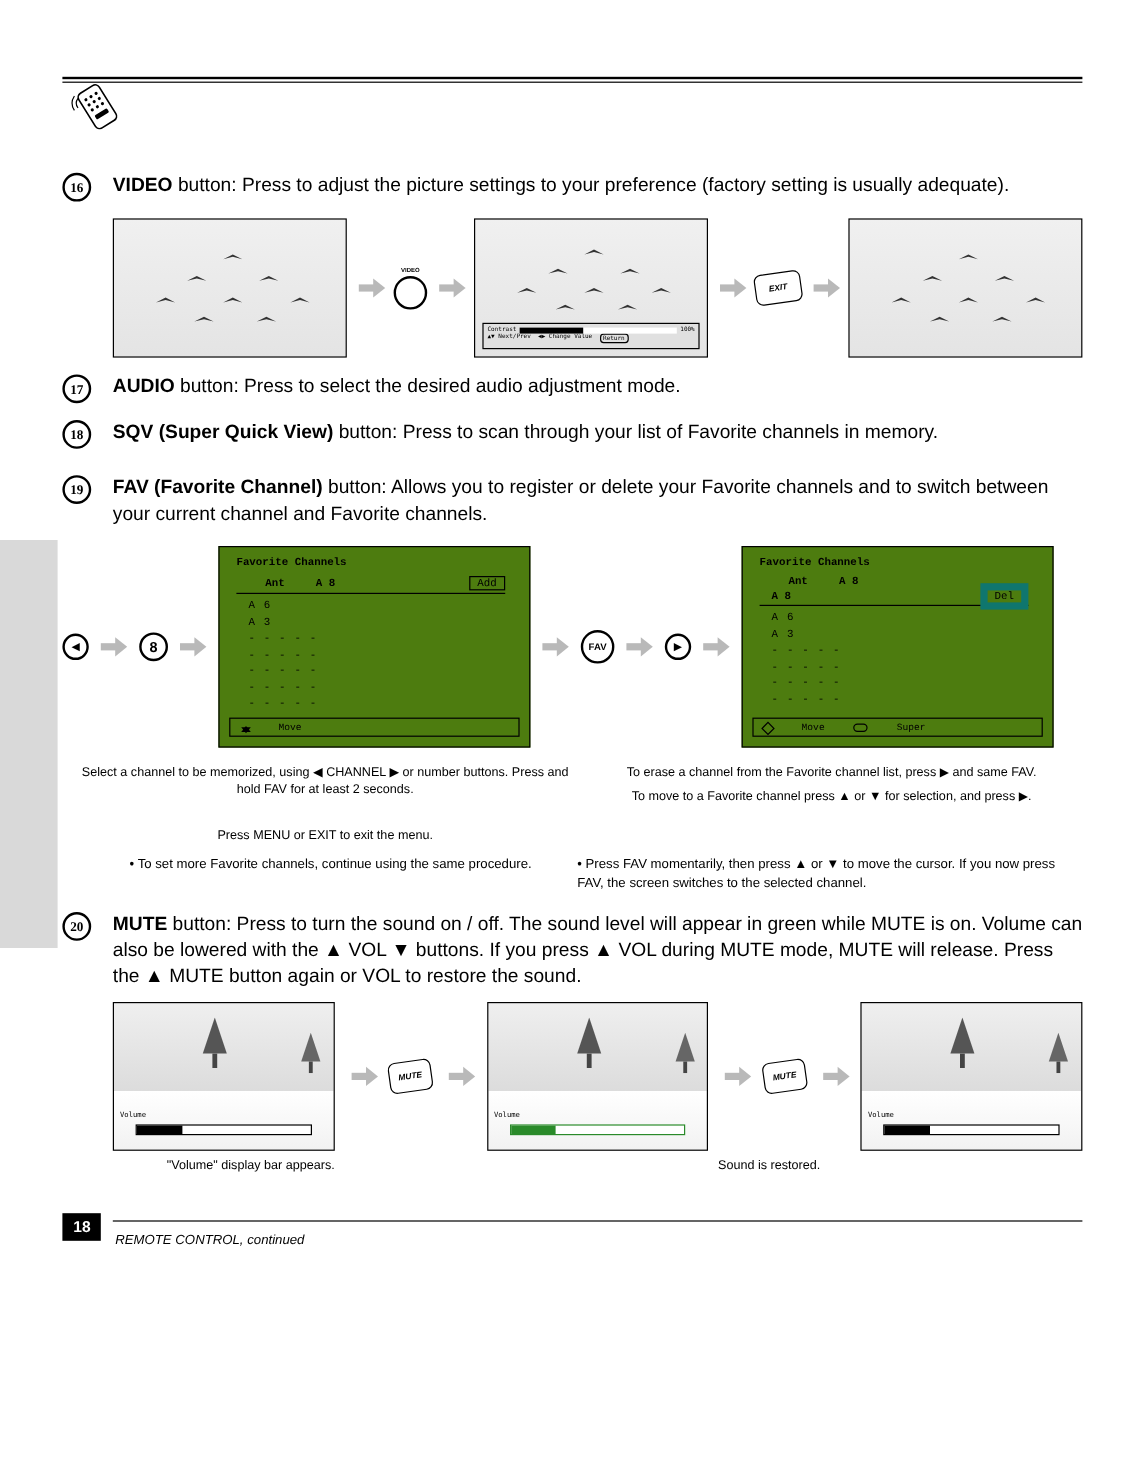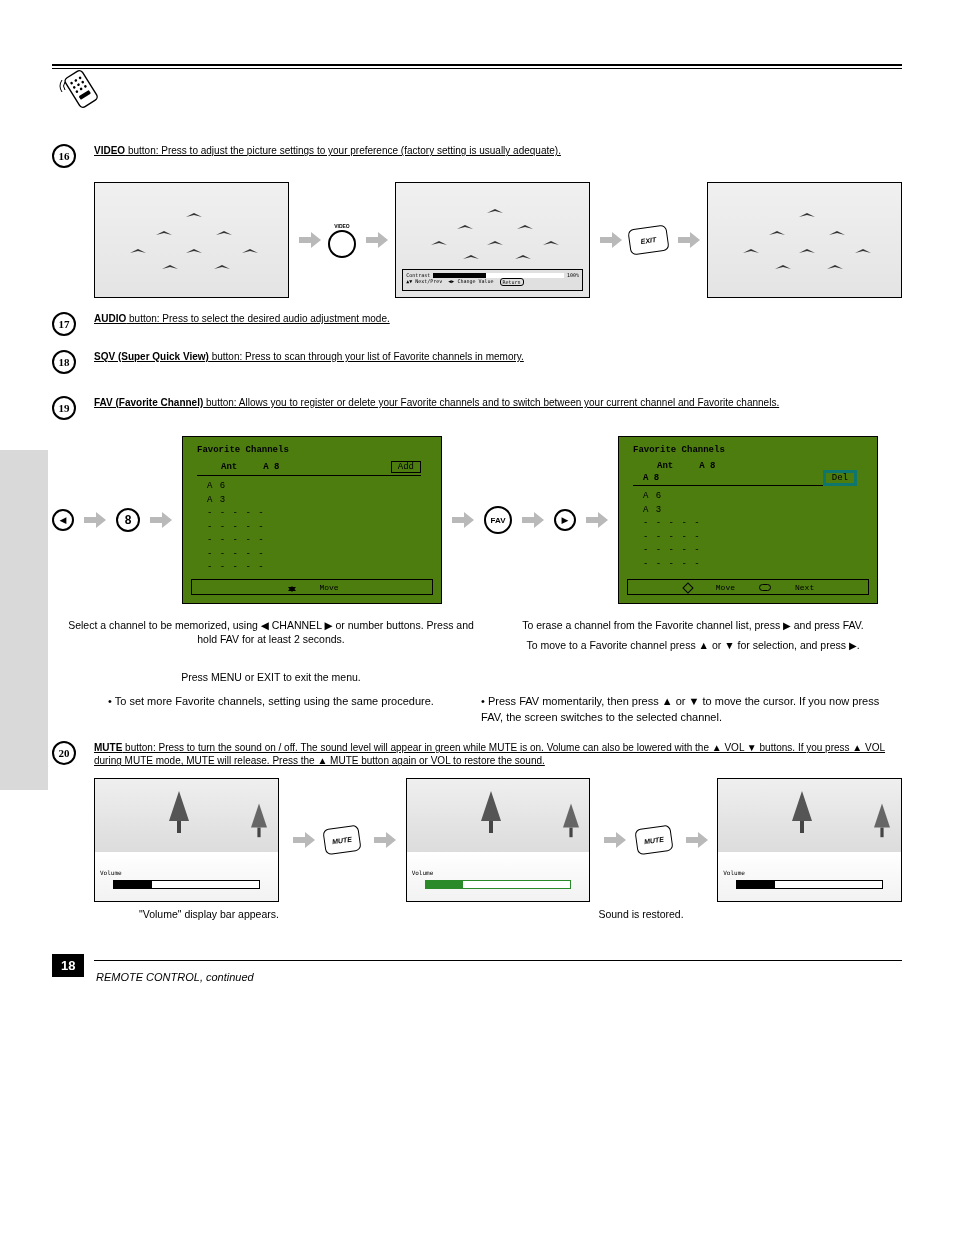--- a/index.html
+++ b/index.html
@@ -5,21 +5,21 @@
   * { margin:0; padding:0; box-sizing:border-box; }
   body { font-family:Arial,Helvetica,sans-serif; background:#fff; width:954px; height:1235px; position:relative; color:#000; }
   .page { padding:30px 52px 0 52px; }
   .header-row { position:relative; height:60px; }
   .remote-icon { position:absolute; left:4px; top:0; }
   .hr1 { border:none; border-top:2px solid #000; margin-top:34px; }
   .hr2 { border:none; border-top:0.5px solid #000; margin-top:2px; }
 
   .item { display:flex; align-items:flex-start; gap:18px; margin-top:20px; }
   .circnum { width:24px; height:24px; border:2px solid #000; border-radius:50%; display:flex; align-items:center; justify-content:center; font-size:12px; font-weight:bold; flex:0 0 auto; font-family:Georgia,serif;}
-  .item-body { flex:1; font-size:10px; line-height:1.35;text-decoration:underline; }
+  .item-body { flex:1; font-size:16px; line-height:1.35; }
   .item-body .btnname { font-weight:bold; }
 
   .illus-row { display:flex; align-items:center; justify-content:flex-start; gap:10px; margin:14px 0 6px 42px; }
   .arrow { width:22px; height:12px; position:relative; }
   .arrow::before { content:""; position:absolute; left:0; top:3px; width:14px; height:6px; background:#b9b9b9; }
   .arrow::after  { content:""; position:absolute; left:12px; top:-2px; border:8px solid transparent; border-left:10px solid #b9b9b9; }
 
   .thumb { width:222px; height:116px; border:1px solid #000; position:relative; background:linear-gradient(#f0f0f0,#e4e4e4); overflow:hidden; }
   .planes { position:absolute; width:180px; height:80px; left:20px; top:16px; }
   .plane { position:absolute; width:18px; height:9px; }
@@ -39,21 +39,21 @@
   .key-exit, .key-mute { width:44px; height:26px; border:1.5px solid #000; border-radius:6px; transform:rotate(-8deg); display:flex; align-items:center; justify-content:center; font-size:7px; font-weight:bold; font-style:italic; }
 
   .key-num { width:24px; height:24px; border:2px solid #000; border-radius:50%; display:flex; align-items:center; justify-content:center; font-weight:bold; font-size:12px; }
 
   .fav-panel { width:260px; height:168px; border:1px solid #000; background:#4d7c0f; font-family:"Courier New",monospace; font-size:9px; position:relative; }
   .fav-title{ font-weight:bold; padding:8px 0 4px 14px; }
   .fav-head{ display:flex; align-items:center; gap:26px; padding:2px 0 2px 24px; font-weight:bold; border-bottom:1px solid #000; margin:0 20px 0 14px;}
   .fav-head .right { margin-left:auto; }
   .fav-head .box { border:1px solid #000; padding:0 6px; font-weight:normal;}
   .fav-list { padding:4px 0 0 24px; line-height:1.5; letter-spacing:1px;}
-  .fav-foot { position:absolute; left:8px; right:8px; bottom:8px; border:1px solid #000; font-size:8px; padding:2px 6px; display:flex; gap:24px; align-items:center;justify-content:center;}
+  .fav-foot { position:absolute; left:8px; right:8px; bottom:8px; border:1px solid #000; font-size:8px; padding:2px 6px; display:flex; gap:24px; align-items:center;}
   .fav-foot .ic { display:inline-block; width:10px;height:10px;position:relative;}
   .fav-foot .ic::before{content:"";position:absolute;left:3px;top:0;border:4px solid transparent;border-bottom:5px solid #000;}
   .fav-foot .ic::after{content:"";position:absolute;left:3px;top:5px;border:4px solid transparent;border-top:5px solid #000;}
   .fav-foot .diamond{position:relative;width:10px;height:10px;}
   .fav-foot .diamond::before{content:"";position:absolute;left:2px;top:2px;width:6px;height:6px;border:1px solid #000;transform:rotate(45deg);}
   .fav-foot .ovl{width:12px;height:7px;border:1px solid #000;border-radius:4px;display:inline-block;}
 
   .caption { text-align:center; font-size:10.5px; line-height:1.35; margin-top:6px; }
 
   .fav-flow{display:flex;align-items:center;gap:10px;margin:16px 0 0 0;}
@@ -326,55 +326,55 @@
     <div class="arrow"></div>
 
     <div class="fav-panel">
       <div class="fav-title">Favorite Channels</div>
       <div class="fav-head" style="border-bottom:none;">
         <span>Ant</span>
         <span>A 8</span>
       </div>
       <div style="margin:0 20px 0 14px;border-bottom:1px solid #000;display:flex;padding:0 0 2px 10px;">
         <span style="font-weight:bold">A 8</span>
-        <span class="right" style="margin-left:auto"><span class="box" style="border:3px solid #0f766e;padding:0 6px;">Del</span></span>
+        <span class="right" style="margin-left:auto"><span class="box" style="border:6px solid #0f766e;padding:0 6px;">Del</span></span>
       </div>
       <div class="fav-list">
         <div>A 6</div>
         <div>A 3</div>
         <div>- - - - -</div>
         <div>- - - - -</div>
         <div>- - - - -</div>
         <div>- - - - -</div>
       </div>
       <div class="fav-foot">
         <span class="diamond"></span>
         <span>Move</span>
         <span class="ovl"></span>
-        <span>Next</span>
+        <span>Super</span>
       </div>
     </div>
   </div>
 
   <div class="cap-cols">
     <div class="caption c1">Select a channel to be memorized, using ◀ CHANNEL ▶ or number buttons. Press and hold FAV for at least 2 seconds.</div>
     <div class="caption c2">
-      <div><span>To erase a channel from the Favorite channel list, press </span><span class="tri">▶</span><span> and press FAV.</span></div>
+      <div><span>To erase a channel from the Favorite channel list, press </span><span class="tri">▶</span><span> and same FAV.</span></div>
       <div style="margin-top:5px;"><span>To move to a Favorite channel press ▲ or ▼ for selection, and press </span><span class="tri">▶</span><span>.</span></div>
     </div>
   </div>
   <div class="cap-cols">
     <div class="caption c1">
       <div style="margin-top:4px;">Press MENU or EXIT to exit the menu.</div>
     </div>
     <div class="c2"></div>
   </div>
 
   <div class="bullets">
-    <span class="left">• To set more Favorite channels, setting using the same procedure.</span>
+    <span class="left">• To set more Favorite channels, continue using the same procedure.</span>
     <span class="right"><span>• Press FAV momentarily, then press ▲ or ▼ to move the cursor. If you now press FAV, the screen switches to the selected channel.</span></span>
   </div>
 
   <div class="item" style="margin-top:16px;justify-content:center;">
     <div class="circnum">
       <svg width="16" height="16" viewBox="0 0 16 16">
           <text x="8" y="12" text-anchor="middle" font-family="Georgia,serif" font-size="11" font-weight="bold">20</text>
         </svg>
     </div>
     <div class="item-body">

